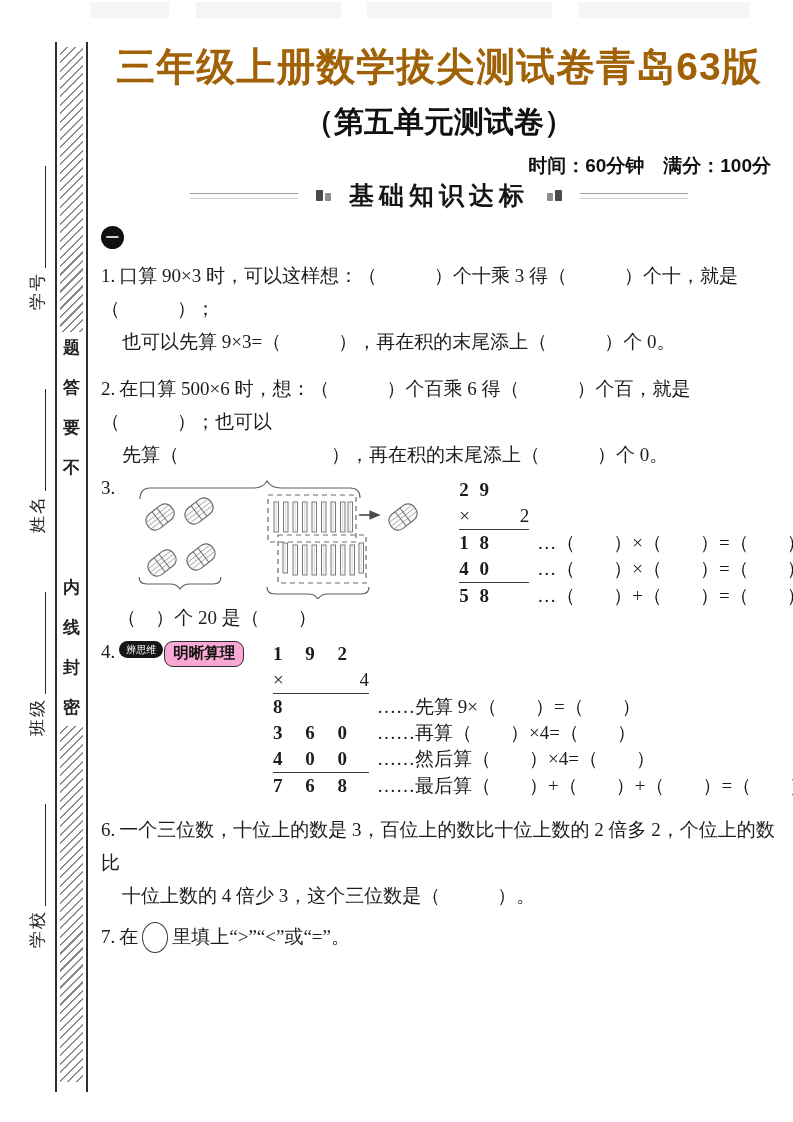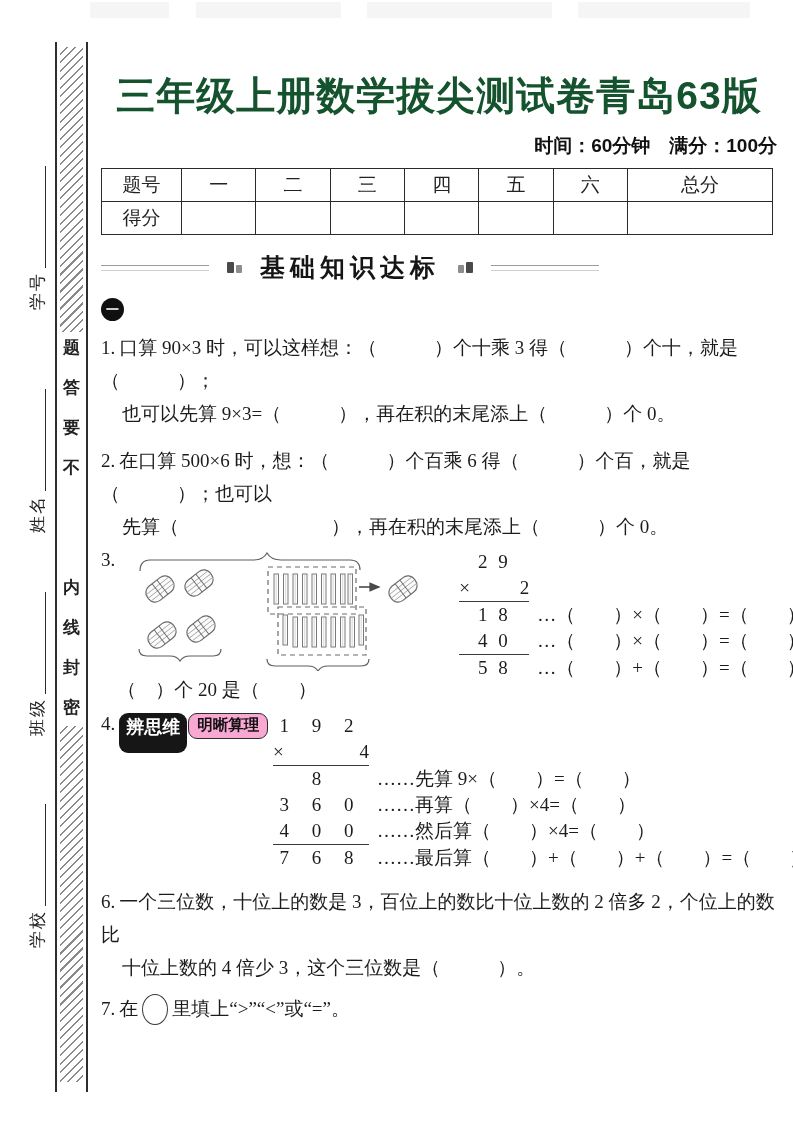--- a/index.html
+++ b/index.html
@@ -23,33 +23,33 @@
   .seal-char { position:absolute; left:59px; width:25px; text-align:center;
     font-size:17px; font-weight:600; color:#222; }
   .side-field { position:absolute; width:170px; height:22px; display:flex;
     align-items:flex-end; transform:rotate(-90deg); white-space:nowrap; }
   .side-field .lbl { font-size:17px; color:#222; letter-spacing:2px; }
   .side-field .wline { display:inline-block; width:102px; height:1px;
     border-bottom:1.5px solid #2b2b2b; margin-left:4px; margin-bottom:3px; }
 
   
   .main { position:absolute; left:101px; top:0; width:676px; }
-  .title { margin-top:69px; text-align:center; font-family:"Liberation Sans", sans-serif;
-    font-weight:bold; font-size:39px; letter-spacing:1px; color:#14532d; }
+  .title { margin-top:40px; text-align:center; font-family:"Liberation Sans", sans-serif;
+    font-weight:bold; font-size:39px; letter-spacing:1px; color:#a16207; }
   .subtitle { margin-top:8px; text-align:center; font-family:"Liberation Sans", sans-serif;
     font-weight:bold; font-size:30px; color:#111; }
-  .meta { margin-top:10px; text-align:right;
+  .meta { margin-top:10px; margin-right:6px; text-align:right;
     font-family:"Liberation Sans", sans-serif; font-weight:bold; font-size:19px; color:#111; }
 
   table.score { border-collapse:collapse; width:672px; margin-top:9px; }
   table.score td { border:1.6px solid #2a2a2a; height:33px; text-align:center;
     font-size:19px; color:#222; }
   table.score td.first { width:80px; }
 
-  .section-hdr { margin-top:16px; display:flex; align-items:center; justify-content:flex-start; gap:18px; }
+  .section-hdr { display:flex; align-items:center; justify-content:center; gap:18px; }
   .dec-line { width:108px; height:6px; border-top:1.5px solid #9a9a9a; border-bottom:1.5px solid #cfcfcf; }
   .dec-mark { display:inline-flex; align-items:flex-end; gap:2px; }
   .dec-mark .b1 { width:7px; height:11px; background:#4a4a4a; border-radius:1px; }
   .dec-mark .b2 { width:6px; height:8px; background:#8d8d8d; border-radius:1px; }
   .dec-mark.left { transform:scaleX(-1); }
   .section-title { font-family:"Liberation Sans", sans-serif; font-weight:bold;
     font-size:25px; letter-spacing:5px; color:#151515; }
 
   .instruction { margin-top:14px; display:flex; align-items:center; gap:8px;
     font-family:"Liberation Sans", sans-serif; font-weight:bold; font-size:19.5px; color:#111; }
@@ -64,33 +64,33 @@
   
   .q3-wrap { display:flex; margin-top:6px; }
   .q3-num { font-size:19px; width:26px; }
   .q3-diagram { width:330px; flex:0 0 auto;text-align:right; }
   .q3-captions { font-size:19px; margin-top:2px; display:flex; }
   .q3-captions .c1 { margin-left:2px; }
   .q3-captions .c2 { margin-left:46px; }
 
   .mult { font-size:19px; margin-left:14px; }
   .m-row { display:flex; line-height:26px; }
-  .m-cell { width:70px; text-align:center; letter-spacing:3px; }
+  .m-cell { width:70px; text-align:left; letter-spacing:3px;font-weight:bold; }
   .m-head { width:70px; display:flex; justify-content:space-between;
     border-bottom:1.6px solid #3a3a3a; letter-spacing:0; }
   .m-cell.ruled, .m-head { border-bottom:1.6px solid #3a3a3a; }
   .m-note { margin-left:8px; white-space:nowrap; }
   .mult.q4 .m-cell, .mult.q4 .m-head { width:96px; }
   .mult.q4 .m-cell { letter-spacing:9px; }
 
   
   .q4-wrap { display:flex; margin-top:10px; }
   .q4-left { flex:0 0 172px; display:flex; align-items:flex-start; gap:4px; font-size:19px; }
   .badge1 { background:#161616; color:#fff; font-family:"Liberation Sans", sans-serif;
-    font-weight:bold; font-size:18px; padding:2px 7px 14px; border-radius:9px; white-space:nowrap; }
+    font-weight:normal; font-size:10px; padding:2px 7px 1px; border-radius:9px; white-space:nowrap; }
   .badge2 { border:1.6px solid #2c2c2c; color:#111; font-family:"Liberation Sans", sans-serif;
     font-weight:bold; font-size:15.5px; padding:1px 8px 2px; border-radius:9px;
     margin-left:-3px; white-space:nowrap; background:#f9a8d4; }
   .cmp-circle { display:inline-block; width:26px; height:31px; border:1.6px solid #3a3a3a;
     border-radius:50%; vertical-align:middle; margin:0 5px 3px; }
   .q7-prompt .cmp-circle { margin:0 4px 3px; }
 
   svg .ink { stroke:#5e5e5e; fill:none; stroke-width:1.2; }
 </style>
 </head>
@@ -126,46 +126,23 @@
       <span class="wline"></span>
   </div>
   <div class="side-field" style="left:-47px; top:852px">
     <span class="lbl">学校</span>
       <span class="wline"></span>
   </div>
 
   <div class="main">
 
     <div class="title">三年级上册数学拔尖测试卷青岛63版</div>
+    <div class="subtitle">（第五单元测试卷）</div>
     <div class="meta">时间：60分钟　满分：100分</div>
 
-    <table class="score">
-      <tbody>
-          <tr>
-        <td class="first">题号</td>
-        <td>一</td>
-        <td>二</td>
-        <td>三</td>
-        <td>四</td>
-        <td>五</td>
-        <td>六</td>
-        <td>总分</td>
-      </tr>
-      <tr>
-        <td class="first">得分</td>
-        <td></td>
-        <td></td>
-        <td></td>
-        <td></td>
-        <td></td>
-        <td></td>
-        <td></td>
-      </tr>
-    </tbody>
-      </table>
 
     <div class="section-hdr">
       <span class="dec-line"></span>
       <span class="dec-mark left">
           <span class="b2"></span>
           <span class="b1"></span>
         </span>
       <span class="section-title">基础知识达标</span>
       <span class="dec-mark">
           <span class="b2"></span>

